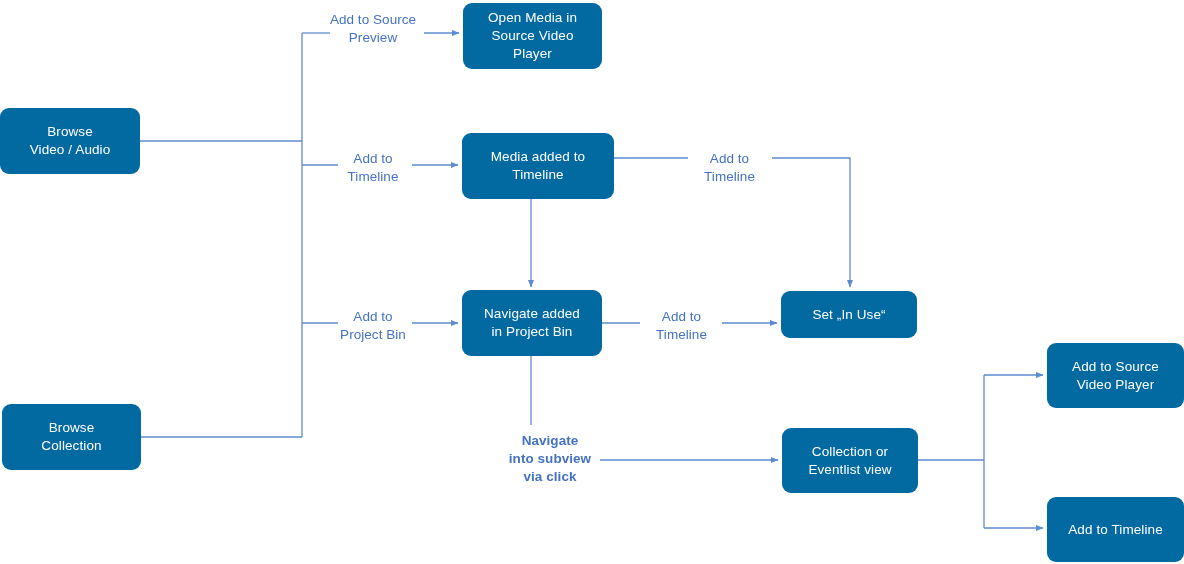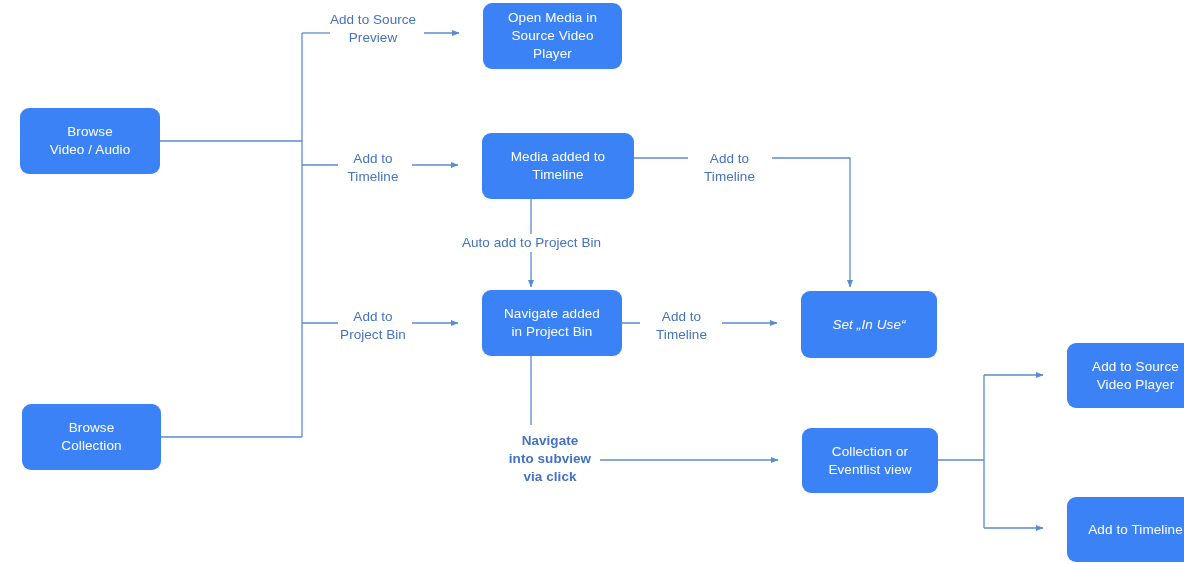--- a/index.html
+++ b/index.html
@@ -21,34 +21,33 @@
   #wires {
     position: absolute;
     left: 0;
     top: 0;
     width: 1184px;
     height: 564px;
     pointer-events: none;
   }
   .node {
     position: absolute;
-    background: #3b82f6;
+    background: #0369a1;
     border-radius: 9px;
     color: #ffffff;
     display: flex;
     align-items: center;
     justify-content: center;
     text-align: center;
     font-size: 13.5px;
     line-height: 1.32;
     letter-spacing: 0.1px;
     box-sizing: border-box;
     padding: 2px 6px;
     white-space: pre-line;
-    margin-left: 20px;
   }
   .edge-label {
     position: absolute;
     color: #4472C4;
     font-size: 13.5px;
     line-height: 1.35;
     text-align: center;
     white-space: pre-line;
     letter-spacing: 0.05px;
   }
@@ -109,40 +108,39 @@
   <div class="node" style="left:463px; top:3px; width:139px; height:66px;">Open Media in
 Source Video
 Player</div>
 
   <div class="node" style="left:462px; top:133px; width:152px; height:66px;">Media added to
 Timeline</div>
 
   <div class="node" style="left:462px; top:290px; width:140px; height:66px;">Navigate added
 in Project Bin</div>
 
-  <div class="node" style="left:781px; top:291px; width:136px; height:67px;font-style:italic;">Set „In Use“</div>
+  <div class="node" style="left:781px; top:291px; width:136px; height:47px;">Set „In Use“</div>
 
   <div class="node" style="left:782px; top:428px; width:136px; height:65px;">Collection or
 Eventlist view</div>
 
   <div class="node" style="left:1047px; top:343px; width:137px; height:65px;">Add to Source
 Video Player</div>
 
   <div class="node" style="left:1047px; top:497px; width:137px; height:65px;">Add to Timeline</div>
 
   <div class="edge-label" style="left:318px; top:11px; width:110px;">Add to Source
 Preview</div>
 
   <div class="edge-label" style="left:333px; top:150px; width:80px;">Add to
 Timeline</div>
 
   <div class="edge-label" style="left:688px; top:150px; width:83px;">Add to
 Timeline</div>
 
-  <div class="edge-label" style="left:443px; top:234px; width:177px; background:#ffffff;">Auto add to Project Bin</div>
 
   <div class="edge-label" style="left:329px; top:308px; width:88px;">Add to
 Project Bin</div>
 
   <div class="edge-label" style="left:640px; top:308px; width:83px;">Add to
 Timeline</div>
 
   <div class="edge-label" style="left:491px; top:432px; width:118px;font-weight:bold;">Navigate
 into subview
 via click</div>

